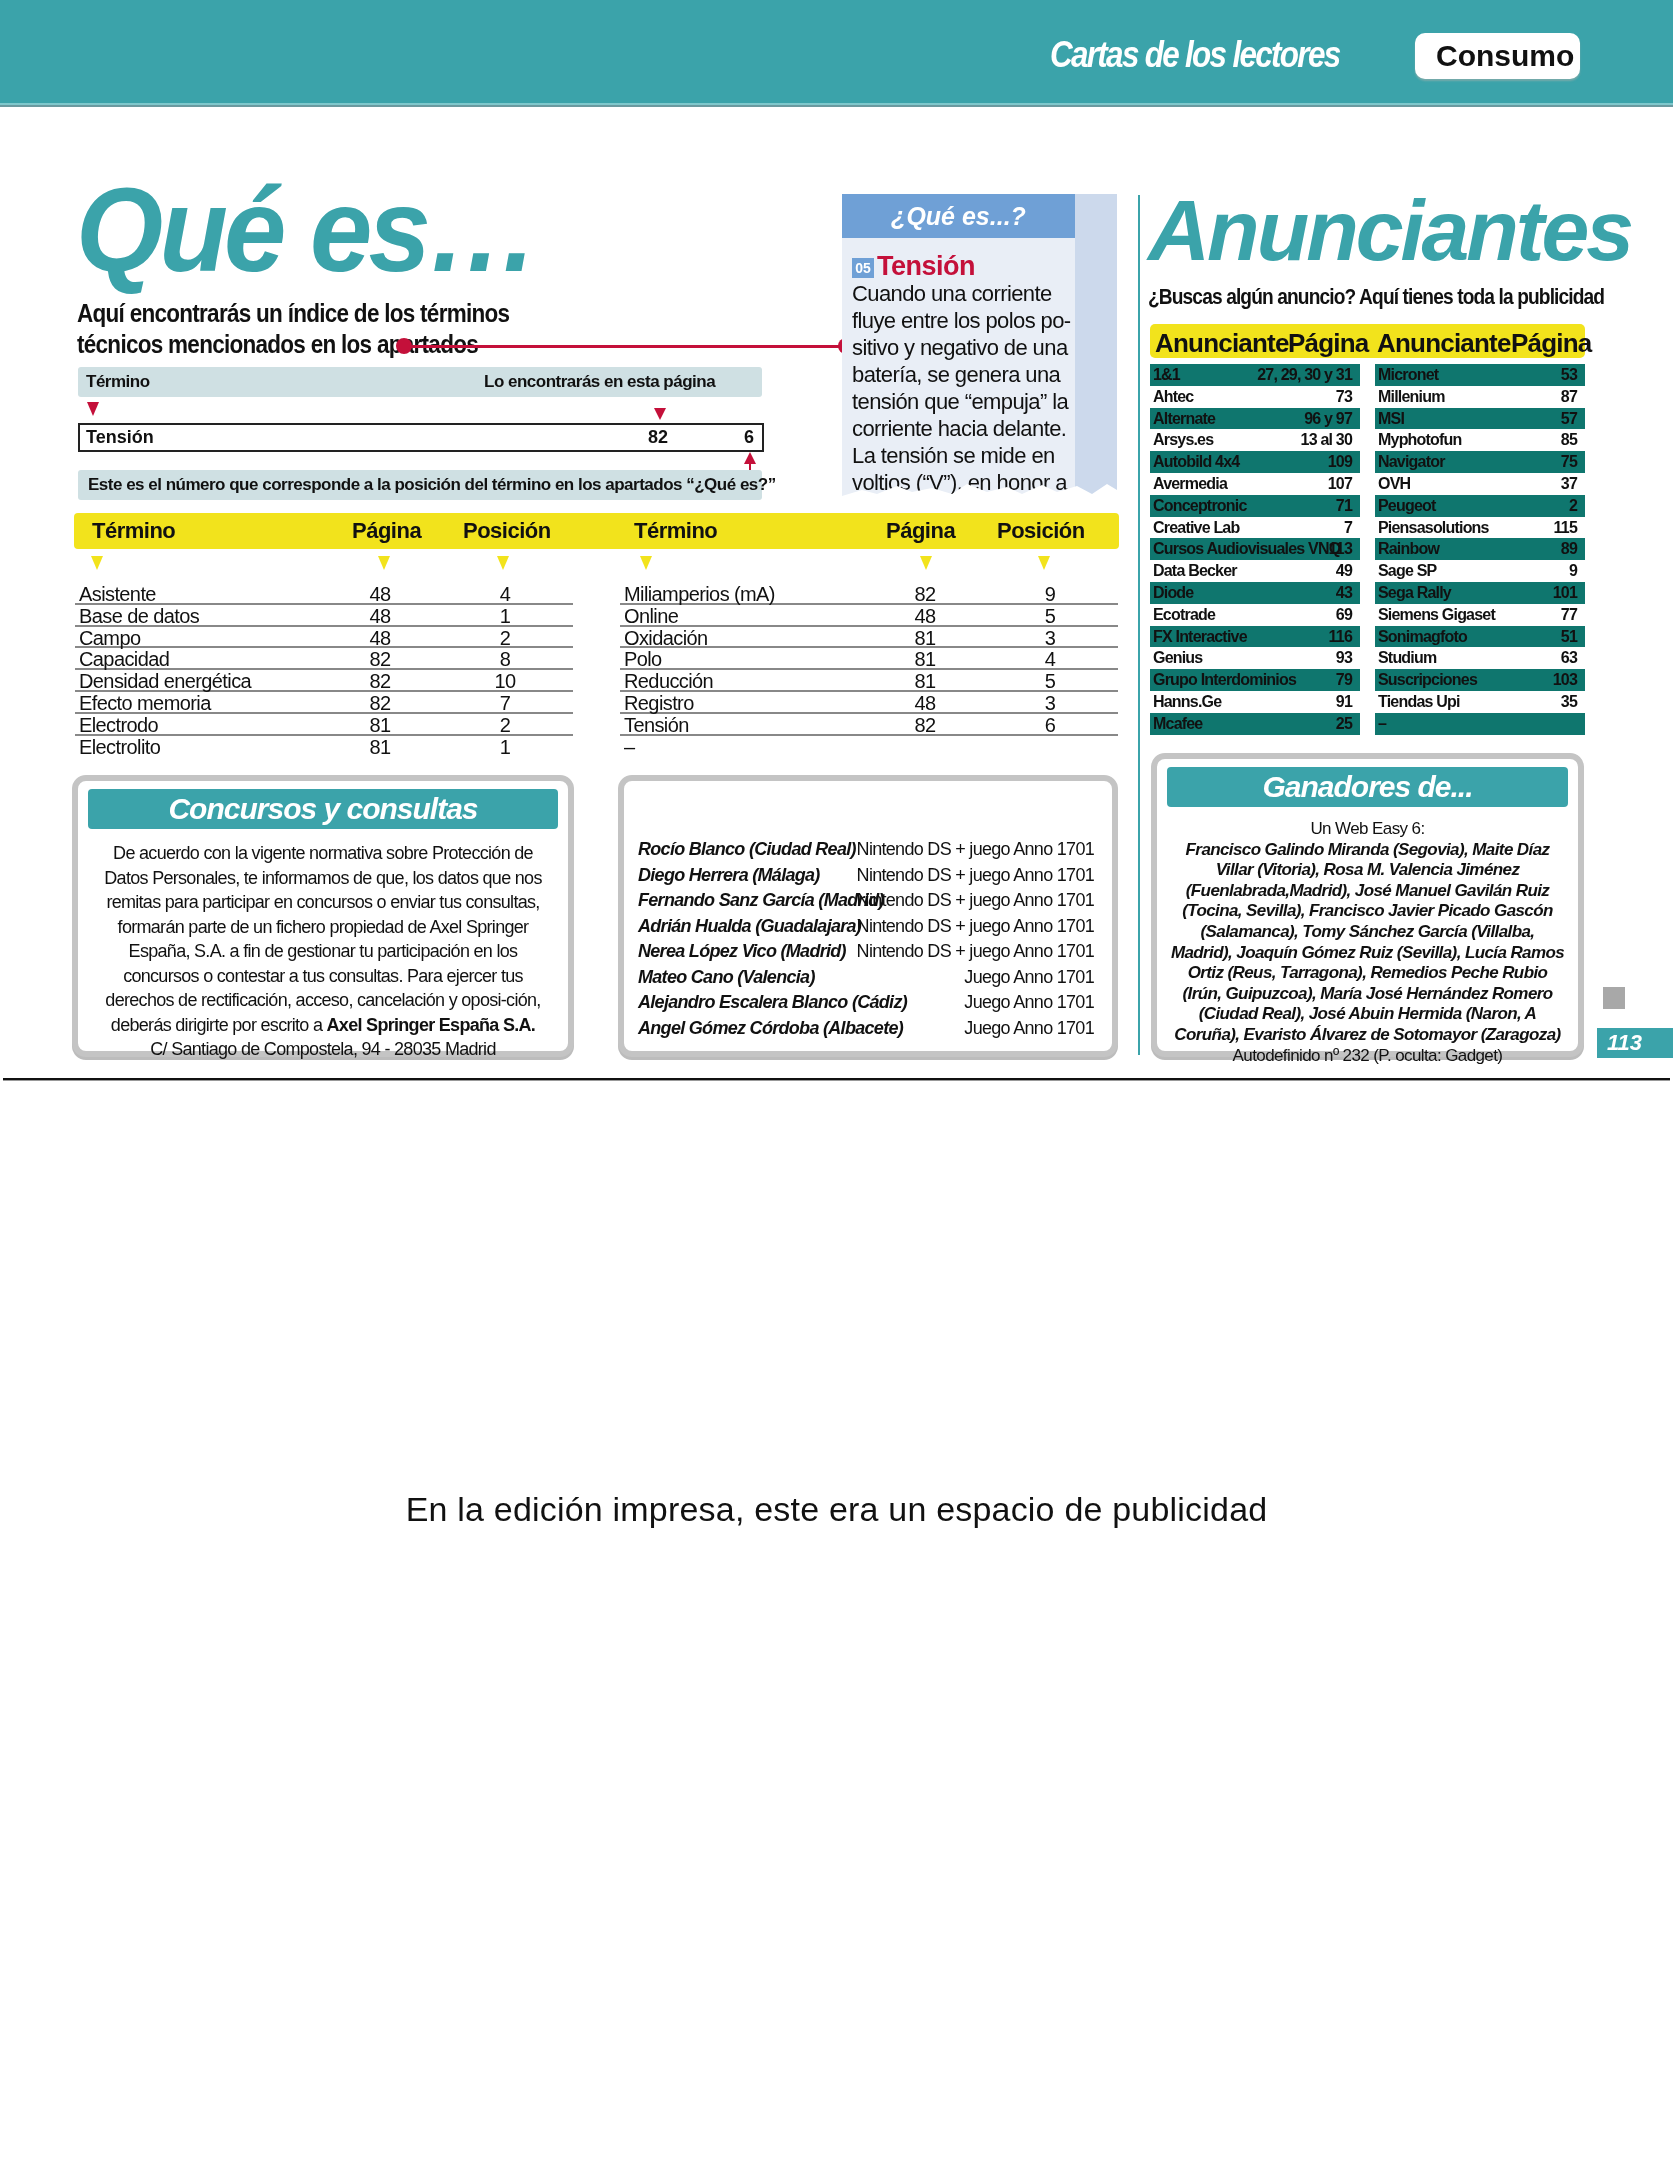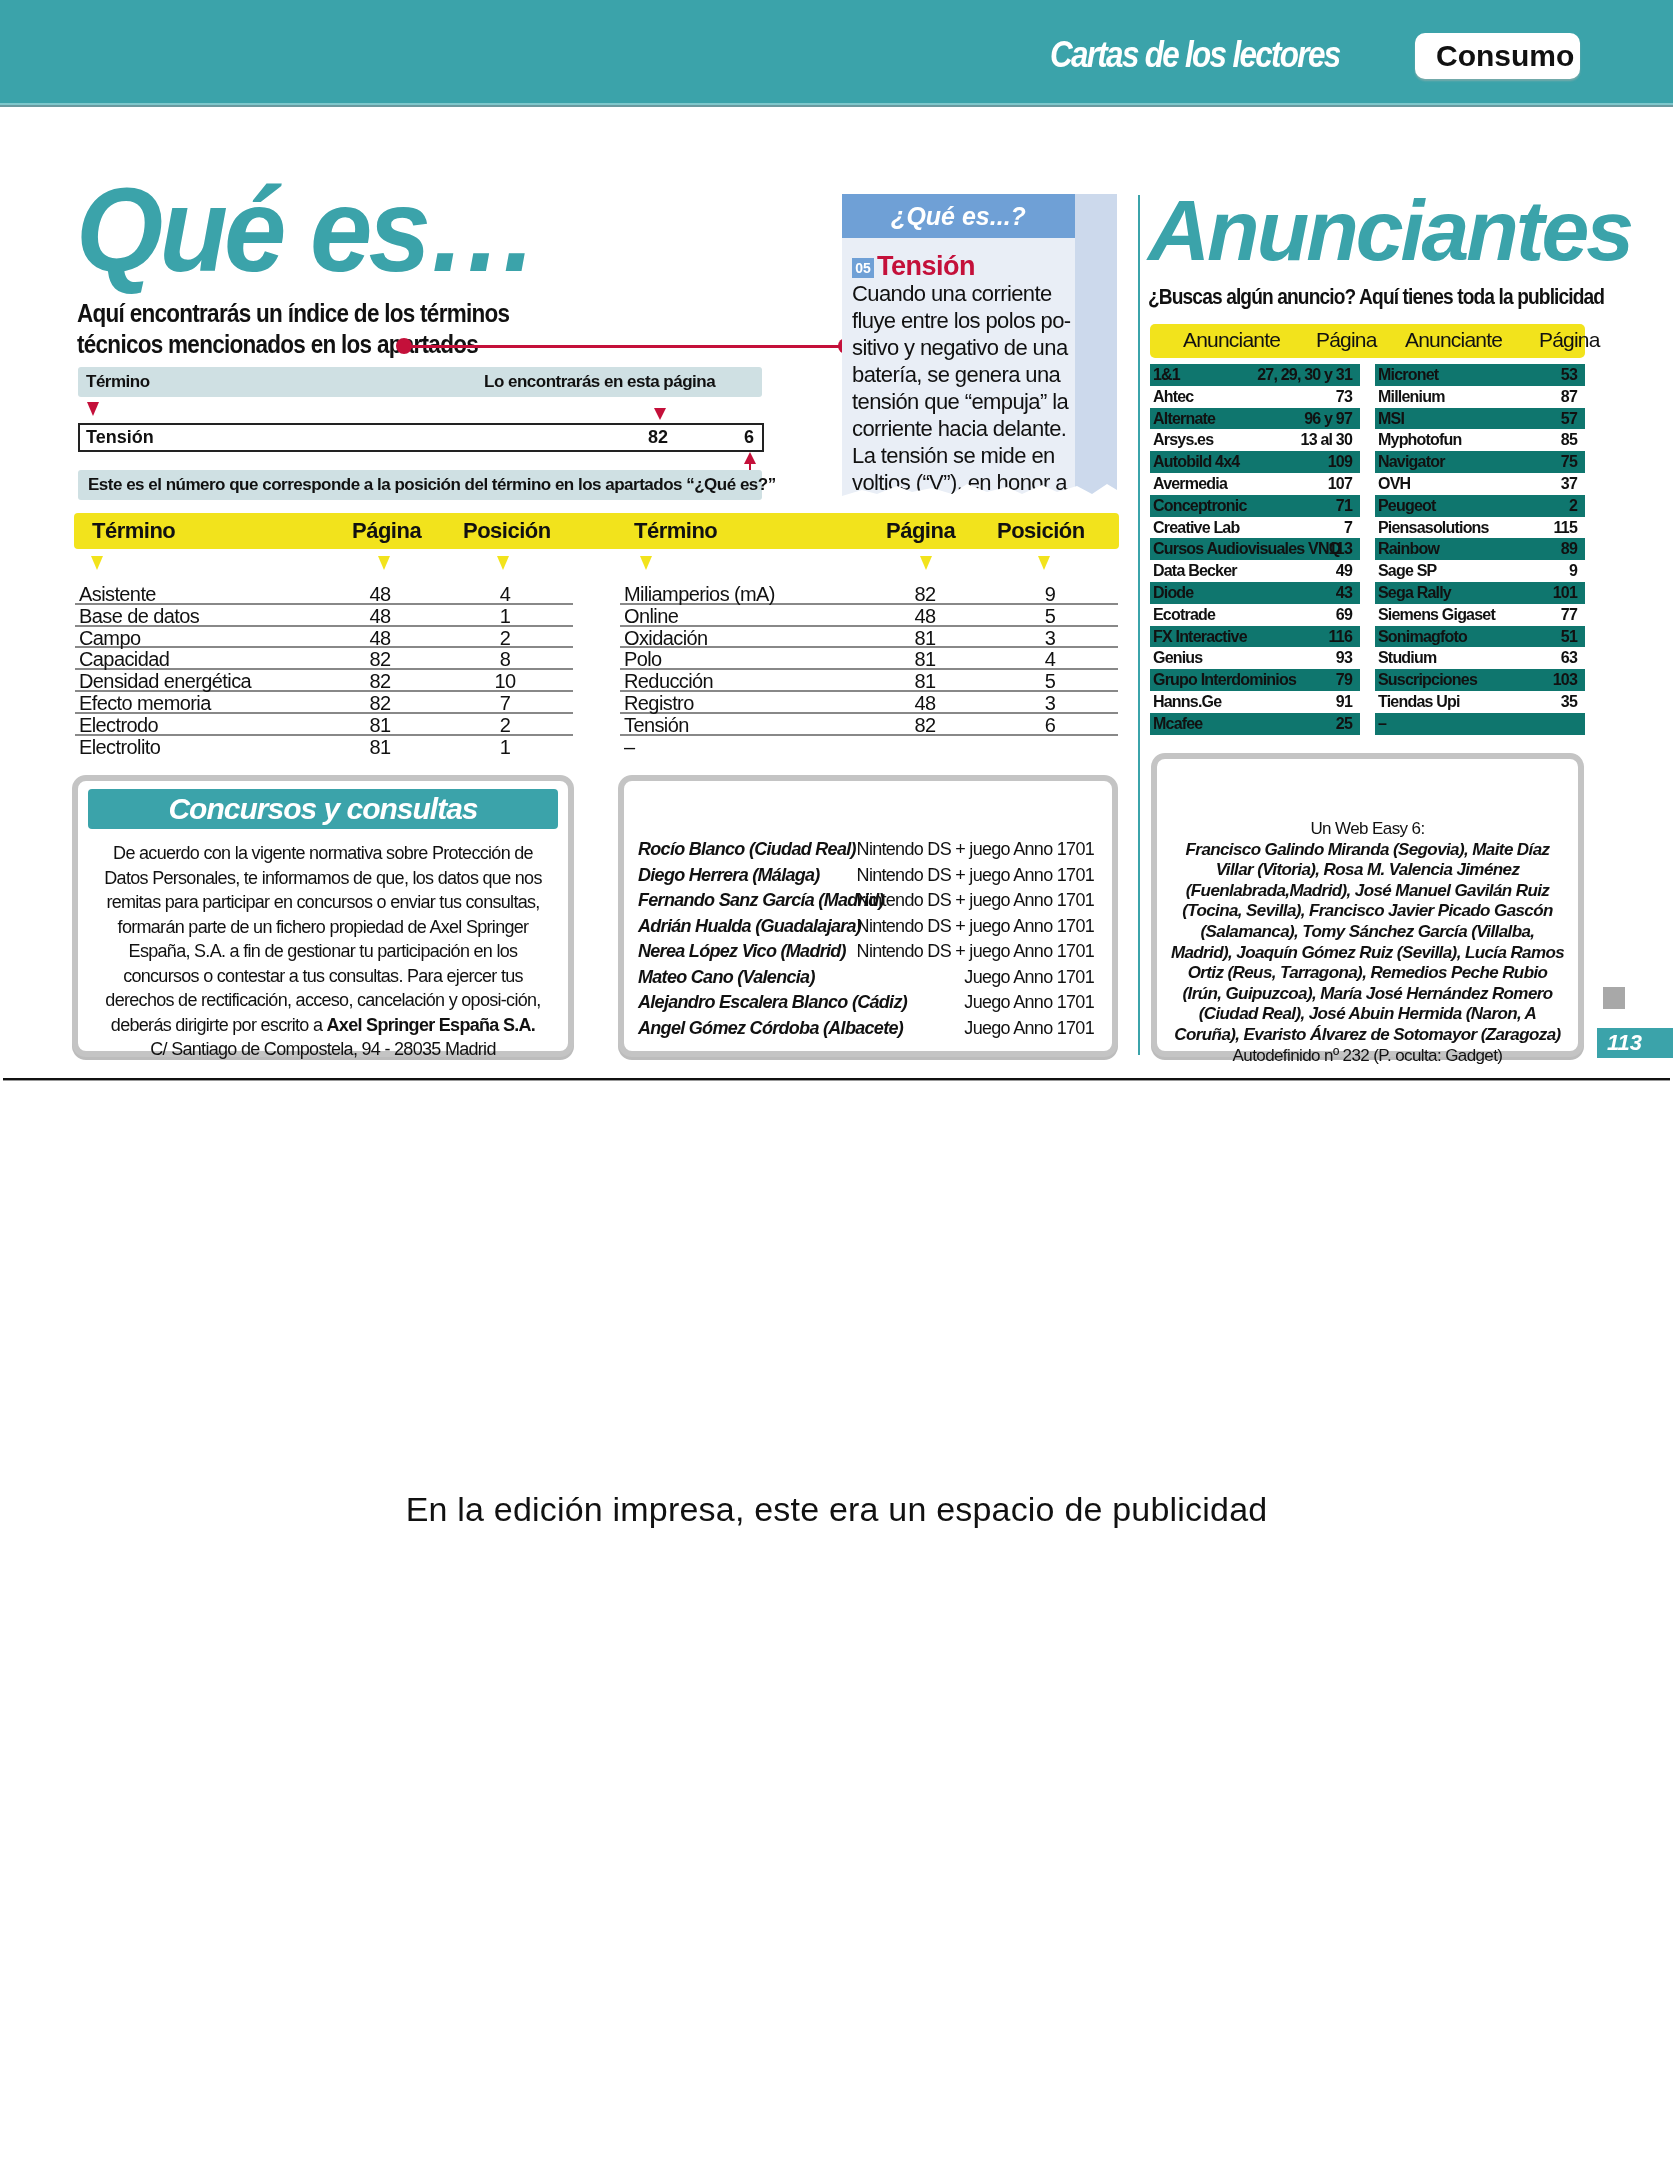--- a/index.html
+++ b/index.html
@@ -52,21 +52,21 @@
   .win-name { position: absolute; left: 0; font-weight: bold; font-style: italic; text-align: right; }
   .win-prize { position: absolute; right: 0; }
   .g2-text { position: absolute; left: 12px; right: 12px; top: 60px; font-size: 17px; line-height: 20.6px; text-align: center; letter-spacing: -0.6px; }
   .g2-text .names { font-weight: bold; font-style: italic; }
 
   
   .vdivider { position: absolute; left: 1138px; top: 195px; width: 2px; height: 860px; background: #3ba3aa; }
   .anu-title { position: absolute; left: 1148px; top: 180px; font-size: 86px; font-weight: bold; font-style: italic; color: #3ba3aa; letter-spacing: -3px; line-height: 100px; white-space: nowrap; }
   .anu-sub { position: absolute; left: 1148px; top: 284px; font-size: 22px; font-weight: bold; letter-spacing: -1px; transform: scaleX(0.87); transform-origin: left; white-space: nowrap; }
   .anu-bar { position: absolute; left: 1150px; top: 324px; width: 435px; height: 34px; background: #f2e31c; border-radius: 5px; }
-  .anu-head { position: absolute; top: 328px; font-size: 21px; font-weight: normal; letter-spacing: -0.8px; margin-left: 28px; }
+  .anu-head { position: absolute; top: 328px; font-size: 26px; font-weight: bold; letter-spacing: -0.8px; }
   .anu-col { position: absolute; top: 364px; width: 210px; }
   .anu-row { position: relative; height: 21.8px; font-size: 16px; font-weight: bold; line-height: 21.8px; letter-spacing: -0.8px; padding-left: 3px; }
   .anu-row.shade { background: #0f766e; }
   .anu-row .pg { position: absolute; right: 8px; top: 0; }
 
   .page-square { position: absolute; left: 1603px; top: 987px; width: 22px; height: 22px; background: #a8a8a8; }
   .page-num { position: absolute; left: 1597px; top: 1028px; width: 76px; height: 30px; background: #3ba3aa; color: #fff; font-size: 22px; font-weight: bold; font-style: italic; line-height: 30px; padding-left: 10px; }
 
   .bottom-rule { position: absolute; left: 3px; top: 1078px; width: 1667px; height: 3px; background: #111; border-bottom: 1px solid #999; }
   .ad-note { position: absolute; left: 0; top: 1490px; width: 1673px; text-align: center; font-size: 34px; color: #111; letter-spacing: 0.2px; }
@@ -297,20 +297,21 @@
   <div class="anu-row shade"><span>Sega Rally</span><span class="pg">101</span></div>
   <div class="anu-row"><span>Siemens Gigaset</span><span class="pg">77</span></div>
   <div class="anu-row shade"><span>Sonimagfoto</span><span class="pg">51</span></div>
   <div class="anu-row"><span>Studium</span><span class="pg">63</span></div>
   <div class="anu-row shade"><span>Suscripciones</span><span class="pg">103</span></div>
   <div class="anu-row"><span>Tiendas Upi</span><span class="pg">35</span></div>
   <div class="anu-row shade"><span>–</span><span class="pg"></span></div>
 </div>
 
 <div class="gbox" style="left:1151px; top:753px; height:304px; width:433px;">
+  <div class="gbox-head">Ganadores de...</div>
   <div class="g2-text">
     <div>Un Web Easy 6:</div>
     <div class="names">Francisco Galindo Miranda (Segovia), Maite Díaz Villar (Vitoria), Rosa M. Valencia Jiménez (Fuenlabrada,Madrid), José Manuel Gavilán Ruiz  (Tocina, Sevilla), Francisco Javier Picado Gascón (Salamanca),  Tomy Sánchez García (Villalba, Madrid), Joaquín Gómez Ruiz (Sevilla), Lucía Ramos Ortiz (Reus, Tarragona),  Remedios Peche Rubio (Irún, Guipuzcoa), María José Hernández Romero (Ciudad Real), José Abuin Hermida (Naron, A Coruña), Evaristo Álvarez de Sotomayor (Zaragoza)</div>
     <div>Autodefinido nº 232 (P. oculta: Gadget)</div>
   </div>
 </div>
 
 <div class="page-square"></div>
 <div class="page-num">113</div>
 

